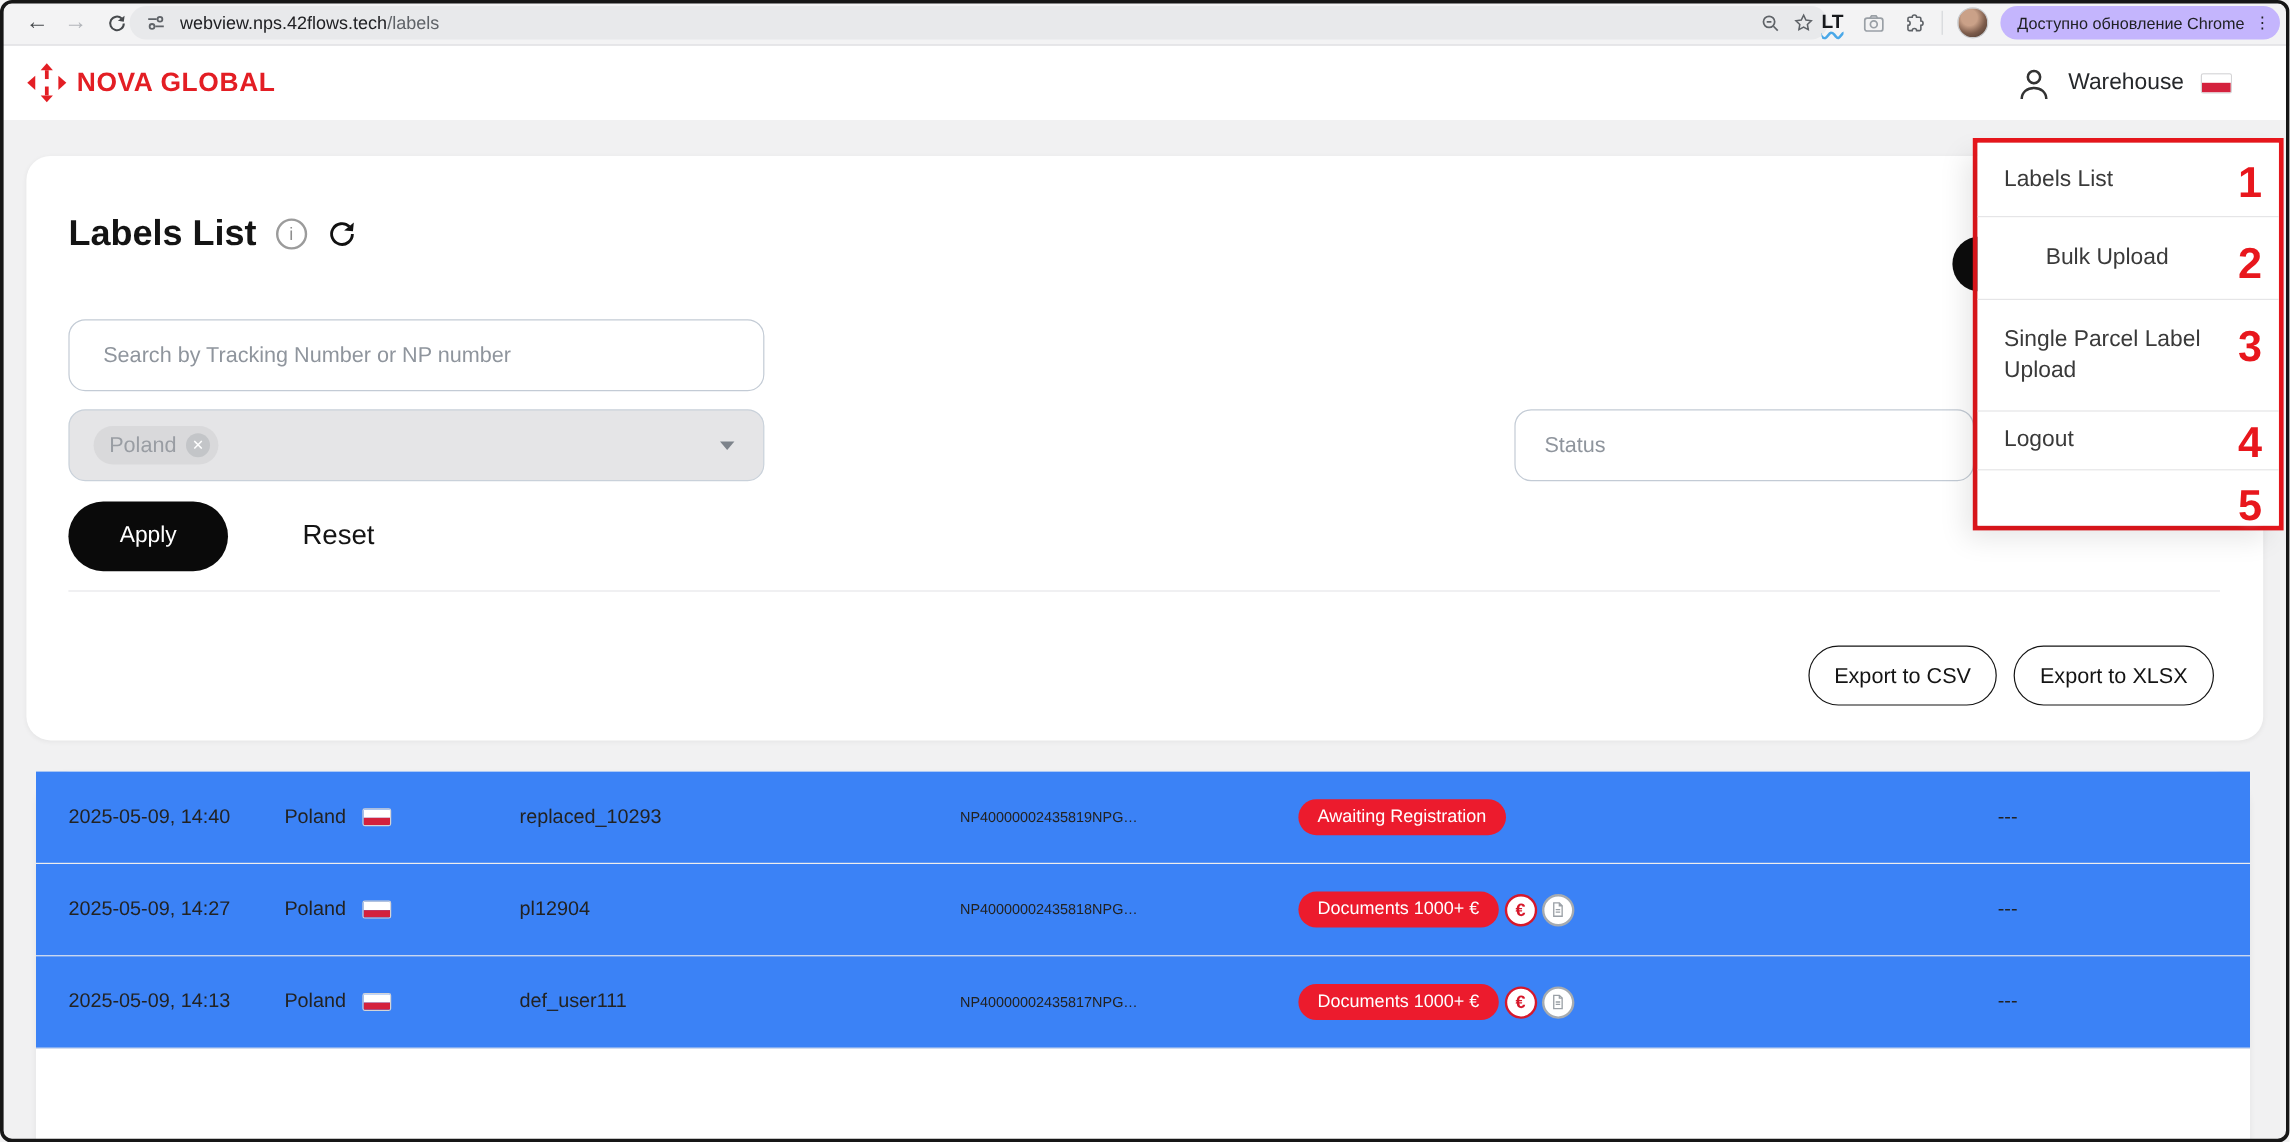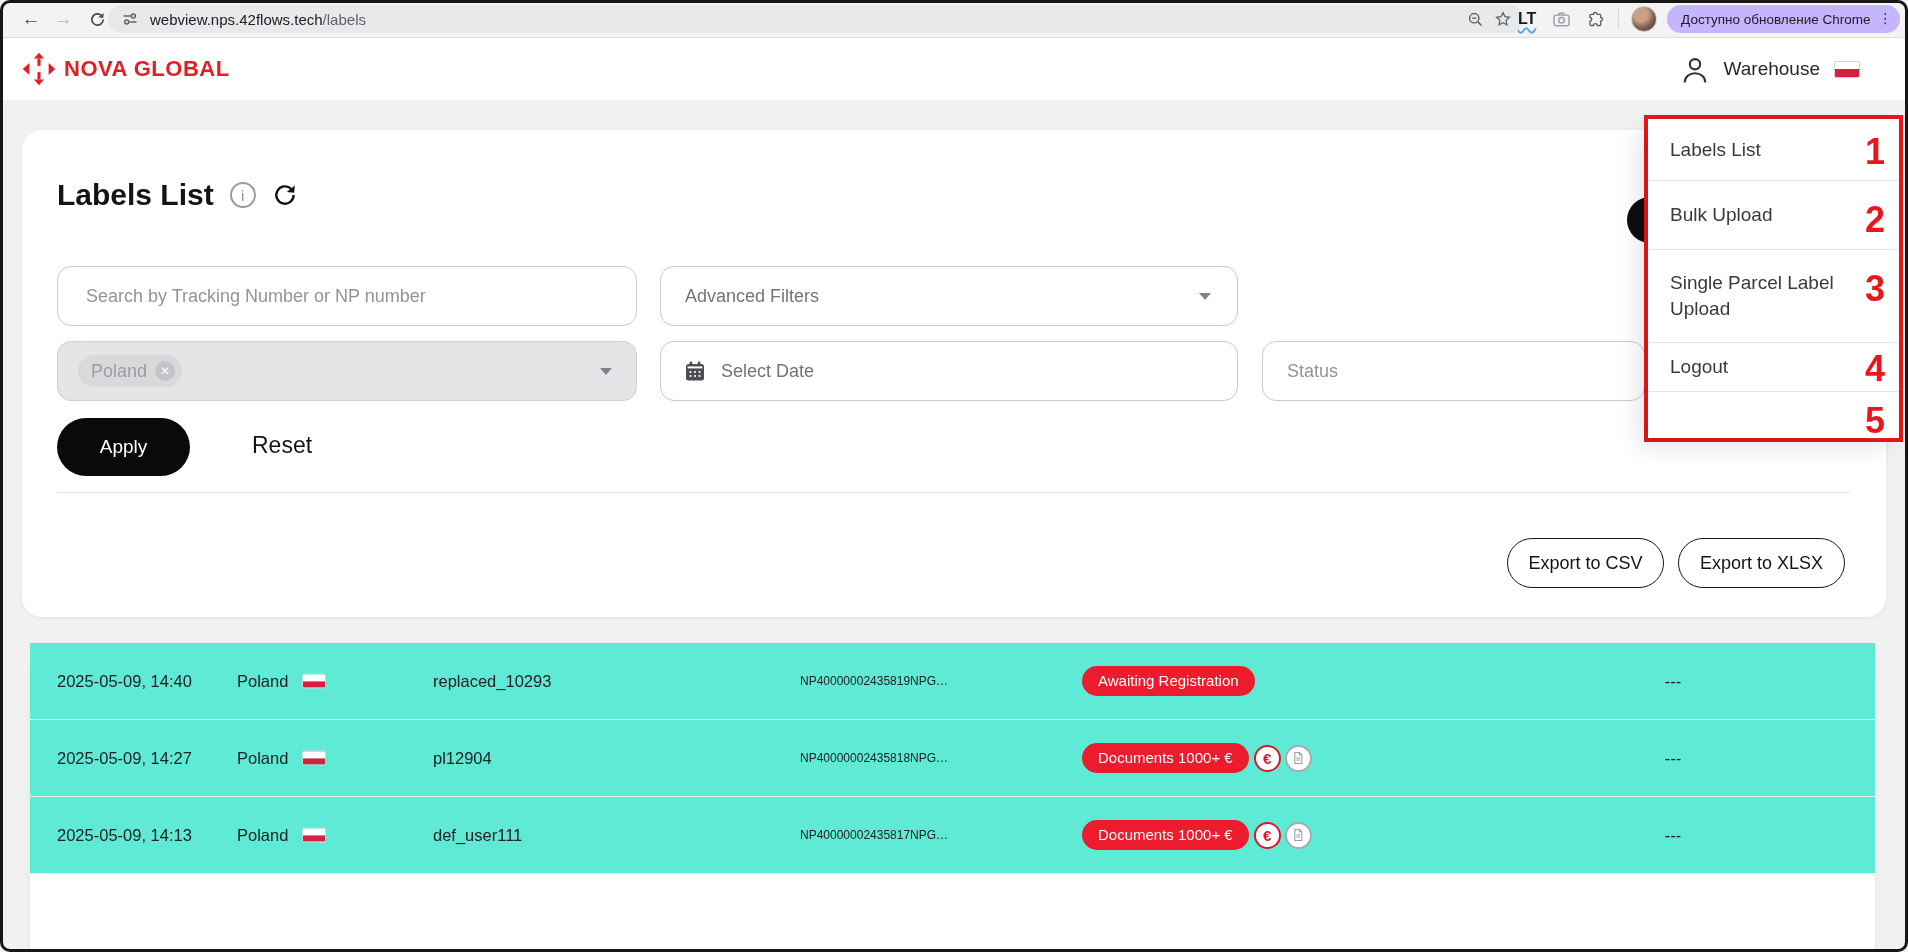--- a/index.html
+++ b/index.html
@@ -69,41 +69,41 @@
   .card-divider { position:absolute; left:35px; top:362px; width:1793px; height:1px; background:#e7e7e9; }
   .export-btn { position:absolute; top:408px; height:50px; border:1.5px solid #141414; background:#fff; border-radius:25px; font-size:18px; color:#141414; font-family:inherit; }
   .export-csv { left:1485px; width:157px; }
   .export-xlsx { left:1656px; width:167px; }
 
   
   .table-card { position:absolute; left:30px; top:643px; width:1845px; height:330px; background:#fff; border-radius:28px 28px 0 0; box-shadow:0 2px 6px rgba(0,0,0,.06); z-index:2; }
   .t-header { position:absolute; left:0; top:0; width:100%; height:60px; border-bottom:1px solid #ececee; }
   .t-header span { position:absolute; top:50%; transform:translateY(-50%); font-size:17px; font-weight:700; color:#151515; white-space:nowrap; }
   .h-sep { position:absolute; top:16px; width:1px; height:28px; background:#d9d9dc; }
-  .t-row { position:relative; width:100%; height:77px; border-bottom:1px solid #ededee; background:#5eead4; }
+  .t-row { position:relative; width:100%; height:77px; border-bottom:1px solid #ededee; background:#3b82f6; }
   .cell { position:absolute; top:50%; transform:translateY(-50%); font-size:16.5px; color:#222; white-space:nowrap; }
   .c-date { left:27px; } .c-country { left:207px; display:flex; align-items:center; gap:14px; }
   .c-country .flag { width:24px; height:15px; }
   .c-track { left:403px; } .c-iew { left:770px; font-size:12px; }
   .c-status { left:1052px; display:flex; align-items:center; gap:5px; }
   .c-comment { left:1643px; transform:translate(-50%,-50%); }
   .h-date { left:27px; } .h-country { left:207px; } .h-track { left:403px; } .h-iew { left:803px; }
   .h-status { left:1243px; transform:translate(-50%,-50%); } .h-comment { left:1643px; transform:translate(-50%,-50%); }
   .badge { height:30px; line-height:30px; padding:0 16px; border-radius:16px; background:#ec1b2d; color:#fff; font-size:15px; white-space:nowrap; }
   .circle-icon { width:27px; height:27px; border-radius:50%; display:flex; align-items:center; justify-content:center; background:#fff; }
   .circle-icon.euro { border:2px solid #d6182b; color:#d6182b; font-size:15px; font-weight:700; }
   .circle-icon.document { border:2px solid #a6abb0; }
 
   
   .fab { position:absolute; left:1627px; top:197px; width:46px; height:46px; border-radius:50%; background:#0d0d0d; border:0; z-index:5; }
   .annotation-box { position:absolute; left:1644px; top:115px; width:259px; height:327px; border:4px solid #e8171d; z-index:10; }
   .menu-panel { position:absolute; inset:0; background:#fff; box-shadow:-10px 10px 22px rgba(0,0,0,.10); }
   .menu-item { position:relative; display:flex; align-items:center; padding-left:22px; border-bottom:1px solid #e5e5e7; cursor:pointer; }
   .menu-item span { font-size:19px; color:#3a3a3a; line-height:1.35; width:172px; }
-  .mi-1 { height:62px; } .mi-2 { height:69px; } .mi-3 { height:93px; } .mi-4 { height:49px; }
+  .mi-1 { height:62px; } .mi-2 { height:69px;text-align:center; } .mi-3 { height:93px; } .mi-4 { height:49px; }
   .toggle-row { height:45px; display:flex; align-items:center; justify-content:center; gap:17px; }
   .toggle-row .lang { font-size:18px; color:#2e2e30; }
   .switch { position:relative; width:38px; height:18px; border-radius:9px; background:#f1a0ad; border:0; }
   .switch .knob { position:absolute; right:-2px; top:50%; transform:translateY(-50%); width:22px; height:22px; border-radius:50%; background:#e8192c; box-shadow:0 1px 2px rgba(0,0,0,.25); }
   .ann-num { position:absolute; right:4px; width:40px; text-align:center; font-size:36px; font-weight:800; color:#e8171d; z-index:3;
     text-shadow:2px 0 0 #fff,-2px 0 0 #fff,0 2px 0 #fff,0 -2px 0 #fff,2px 2px 0 #fff,-2px -2px 0 #fff,2px -2px 0 #fff,-2px 2px 0 #fff,0 0 8px #fff; }
   .an-1 { top:12px; } .an-2 { top:80px; } .an-3 { top:149px; } .an-4 { top:229px; } .an-5 { top:281px; }
 </style>
 </head>
 <body>
@@ -201,50 +201,29 @@
           <path d="M20 12a8 8 0 1 1-2.4-5.7" fill="none" stroke="#111" stroke-width="2.2"></path>
           <polygon points="20.8,2.8 20.8,9.6 14,9.6" fill="#111" transform="rotate(6 17.5 6)"></polygon>
         </svg>
     </button>
   </div>
 
   <div class="fld f-search">
     <input placeholder="Search by Tracking Number or NP number" style="">
   </div>
 
-  <div class="fld f-adv">
-    <span class="lbl">Advanced Filters</span>
-    <span class="caret"></span>
-  </div>
 
   <div class="fld f-country">
     <span class="chip">
       <span>Poland</span>
       <button class="chip-x">✕</button>
     </span>
     <span class="caret"></span>
   </div>
 
-  <div class="fld f-date">
-    <svg width="24" height="24" viewBox="0 0 24 24">
-        <rect x="3" y="5" width="18" height="16.5" rx="2.5" fill="#4a4d52"></rect>
-        <rect x="6.6" y="2.5" width="2.6" height="4.6" rx="1.2" fill="#4a4d52"></rect>
-        <rect x="14.8" y="2.5" width="2.6" height="4.6" rx="1.2" fill="#4a4d52"></rect>
-        <rect x="4.6" y="7.4" width="14.8" height="2" fill="#fff"></rect>
-        <g fill="#fff">
-          <circle cx="7.5" cy="13" r="1.1"></circle>
-          <circle cx="12" cy="13" r="1.1"></circle>
-          <circle cx="16.5" cy="13" r="1.1"></circle>
-          <circle cx="7.5" cy="17" r="1.1"></circle>
-          <circle cx="12" cy="17" r="1.1"></circle>
-          <circle cx="16.5" cy="17" r="1.1"></circle>
-        </g>
-      </svg>
-    <span class="lbl">Select Date</span>
-  </div>
 
   <div class="fld f-status">
     <input placeholder="Status" style="">
   </div>
 
   <button class="apply-btn">Apply</button>
   <button class="reset-btn">Reset</button>
   <div class="card-divider"></div>
   <button class="export-btn export-xlsx">Export to XLSX</button>
   <button class="export-btn export-csv">Export to CSV</button>

